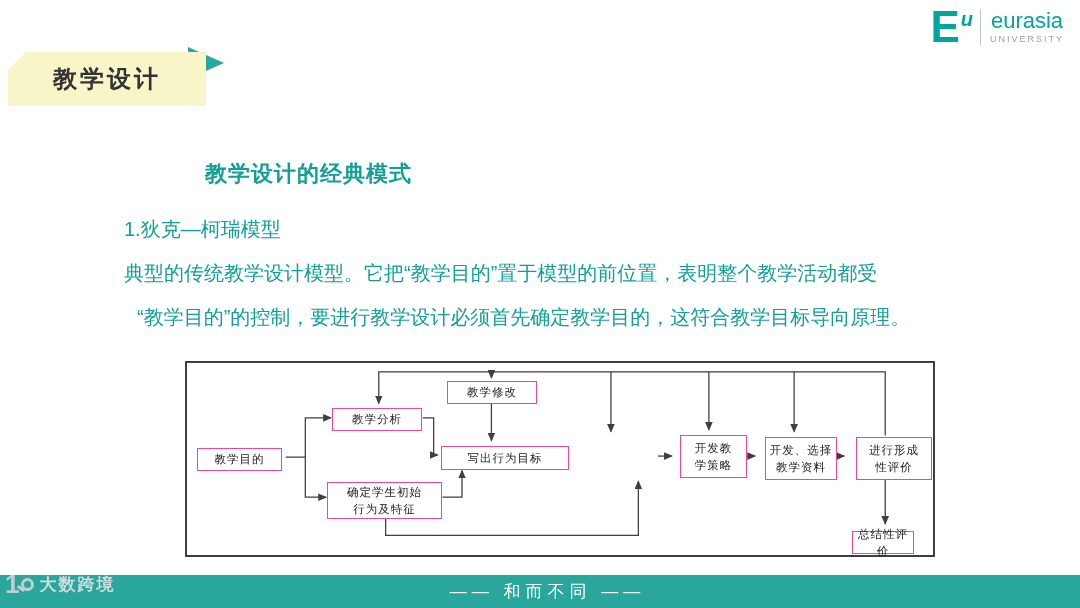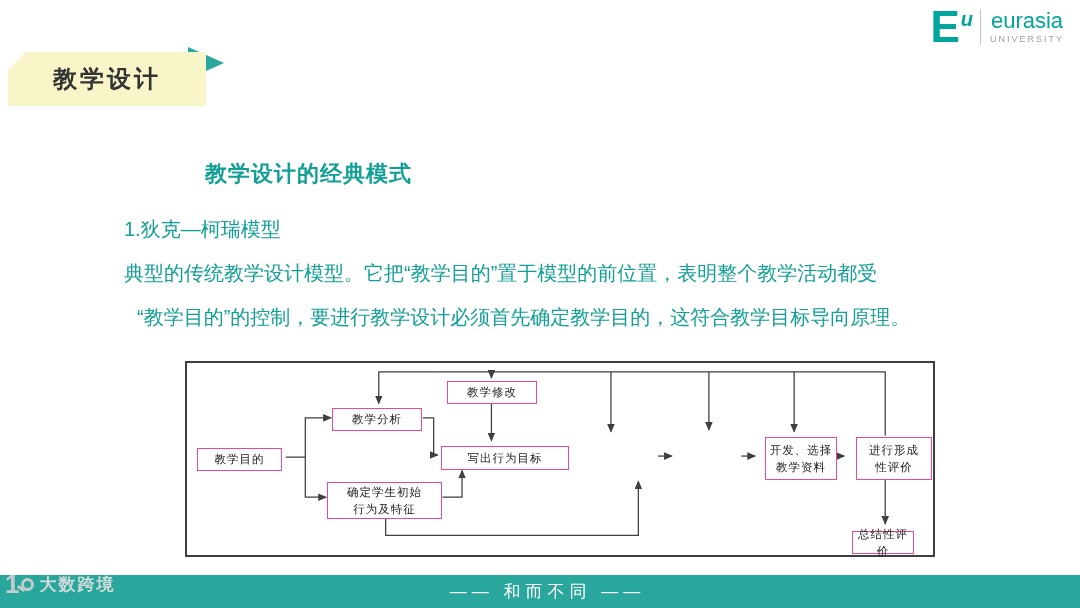--- a/index.html
+++ b/index.html
@@ -148,20 +148,22 @@
         <polyline points="197,156 197,176 455,176 455,121" marker-end="url(#ah)"></polyline>
       </g>
     </svg>
 
     <div class="node" style="left:10px;top:85px;width:85px;height:23px">教学目的</div>
     <div class="node" style="left:145px;top:45px;width:90px;height:23px">教学分析</div>
     <div class="node" style="left:260px;top:18px;width:90px;height:23px">教学修改</div>
     <div class="node" style="left:254px;top:83px;width:128px;height:24px">写出行为目标</div>
     <div class="node" style="left:140px;top:119px;width:115px;height:37px">确定学生初始
 行为及特征</div>
+    <div class="node" style="left:493px;top:72px;width:67px;height:43px">开发教
+学策略</div>
     <div class="node" style="left:578px;top:74px;width:72px;height:43px">开发、选择
 教学资料</div>
     <div class="node" style="left:669px;top:74px;width:76px;height:43px">进行形成
 性评价</div>
     <div class="node" style="left:665px;top:168px;width:62px;height:23px">总结性评价</div>
   </div>
 
   <div class="watermark">
     <div class="wm-logo">
       <span class="wm-digit">1</span>

